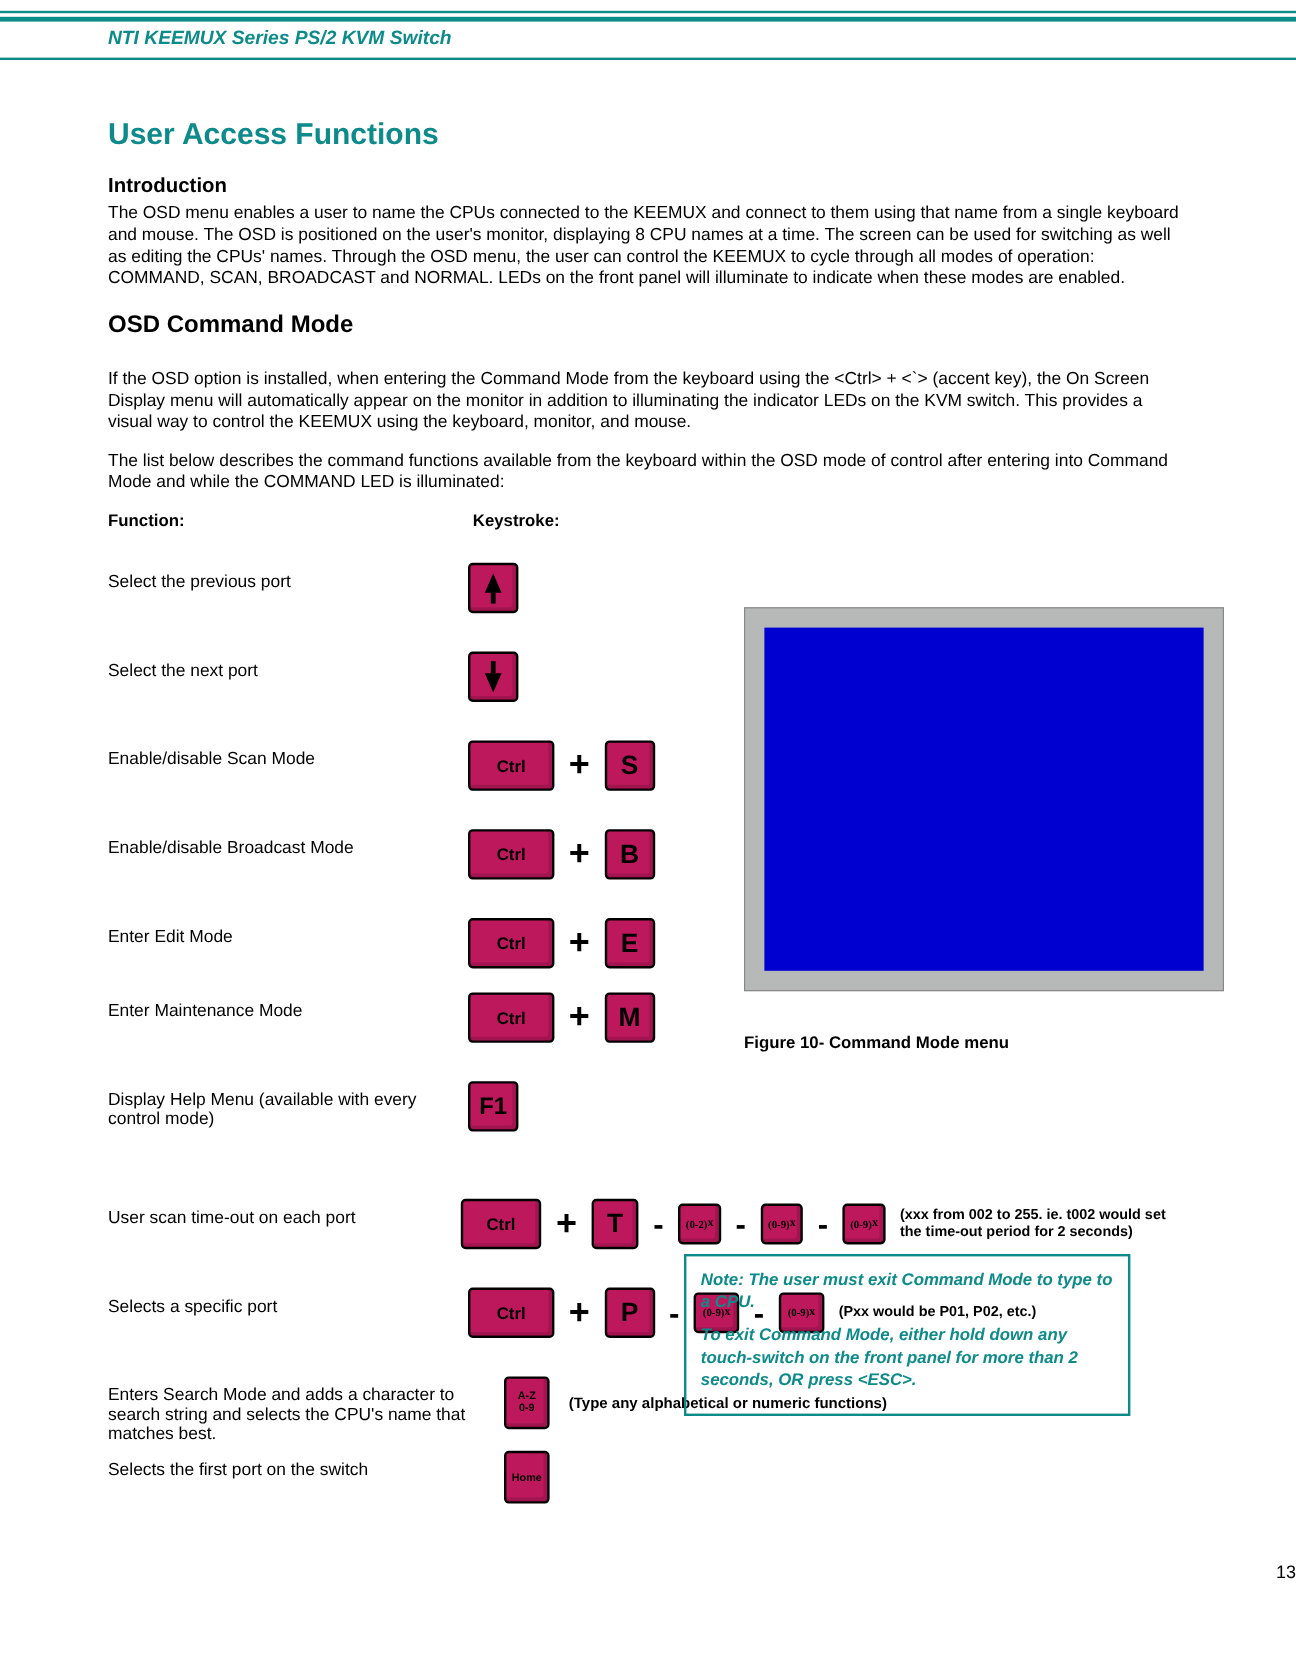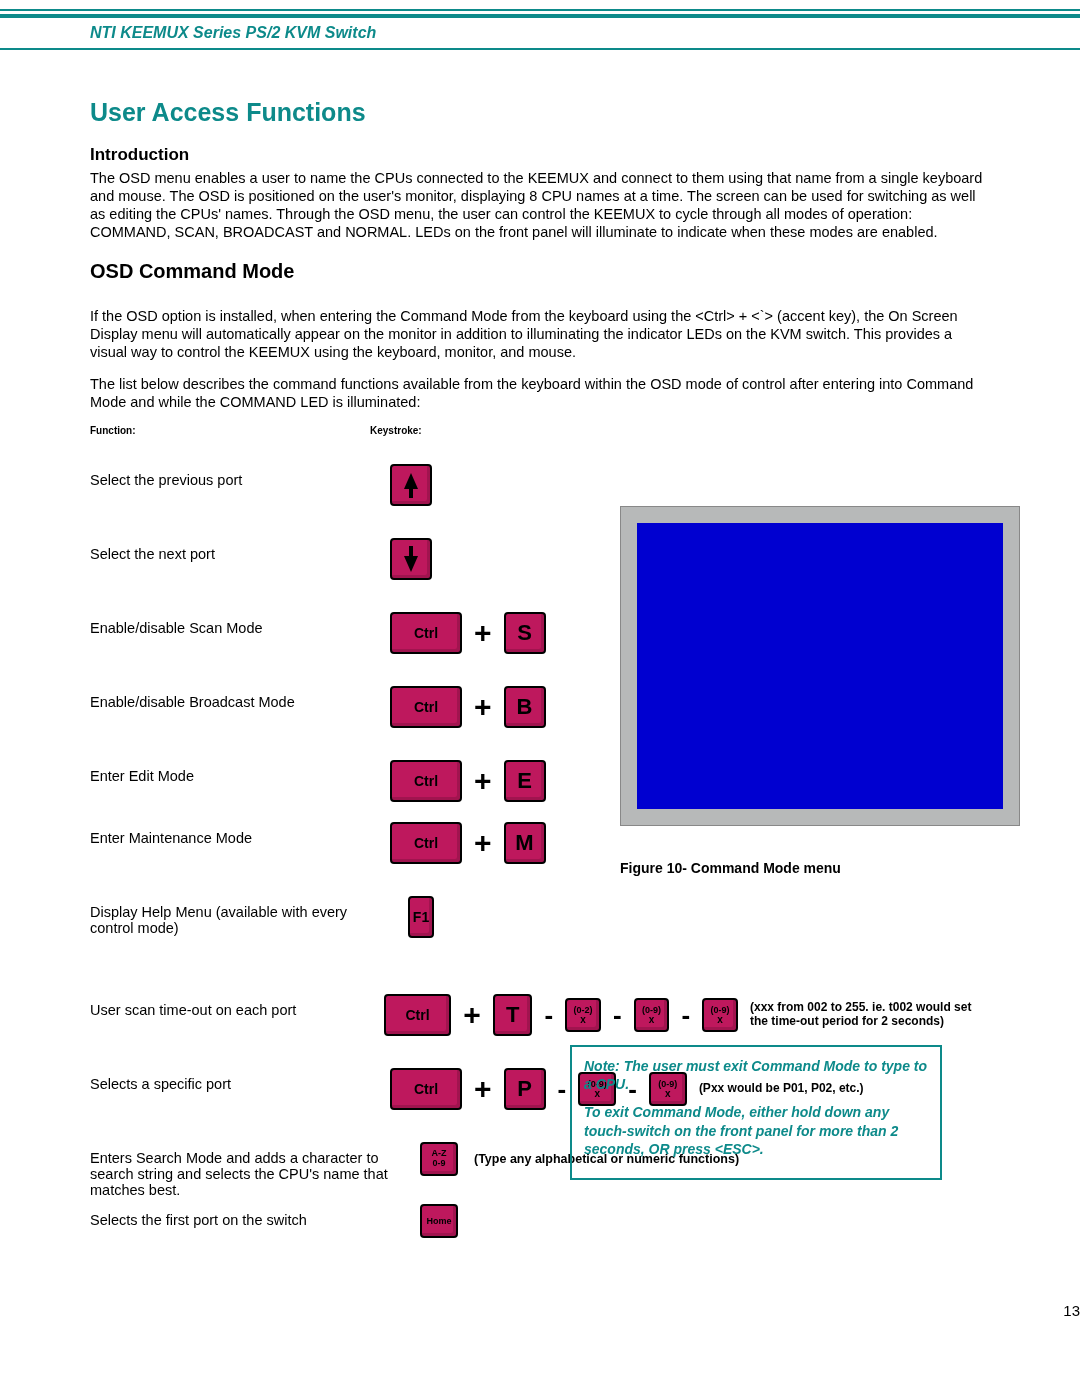--- a/index.html
+++ b/index.html
@@ -51,23 +51,24 @@
     margin-bottom: 14px;
   }
   .section-head {
     font-size: 20px;
     font-weight: bold;
     margin-top: 18px;
     margin-bottom: 24px;
   }
   .func-header {
     font-weight: bold;
-    font-size: 10px;
+    font-size: 14px;
     display: flex;
     margin-bottom: 28px;
+    gap: 24px;
   }
   .func-header .col1 { width: 280px; }
   .row {
     display: flex;
     align-items: flex-start;
     margin-bottom: 22px;
     min-height: 52px;
   }
   .func-col {
     width: 300px;
@@ -86,25 +87,25 @@
     justify-content: center;
     border: 2px solid #000;
     border-radius: 4px;
     background: #be185d;
     font-weight: bold;
     position: relative;
     box-shadow: inset -3px -3px 0 rgba(0,0,0,0.15);
   }
   .key-big { width: 42px; height: 42px; font-size: 22px; }
   .key-wide { width: 72px; height: 42px; font-size: 14px; }
-  .key-med { width: 26px; height: 42px; font-size: 14px; margin-left: 18px; }
-  .key-sm { width: 38px; height: 34px; font-size: 10px; flex-direction: column; line-height: 1; }
+  .key-med { width: 42px; height: 42px; font-size: 20px; }
+  .key-sm { width: 38px; height: 34px; font-size: 10px; line-height: 1; font-family: Liberation Serif, serif; }
   .key-sm .top { font-size: 9px; font-weight: bold; }
   .key-sm .bot { font-size: 10px; font-weight: bold; }
-  .key-tiny { width: 38px; height: 34px; font-size: 9px; text-align: center; }
+  .key-tiny { width: 38px; height: 44px; font-size: 9px; text-align: center; }
   .plus { font-size: 30px; font-weight: bold; padding: 0 6px; }
   .dash { font-size: 26px; font-weight: bold; padding: 0 6px; }
   .arrow-up, .arrow-down {
     width: 0; height: 0;
     border-left: 7px solid transparent;
     border-right: 7px solid transparent;
   }
   .arrow-up { border-bottom: 16px solid #000; }
   .arrow-down { border-top: 16px solid #000; }
   .arrow-shaft {

